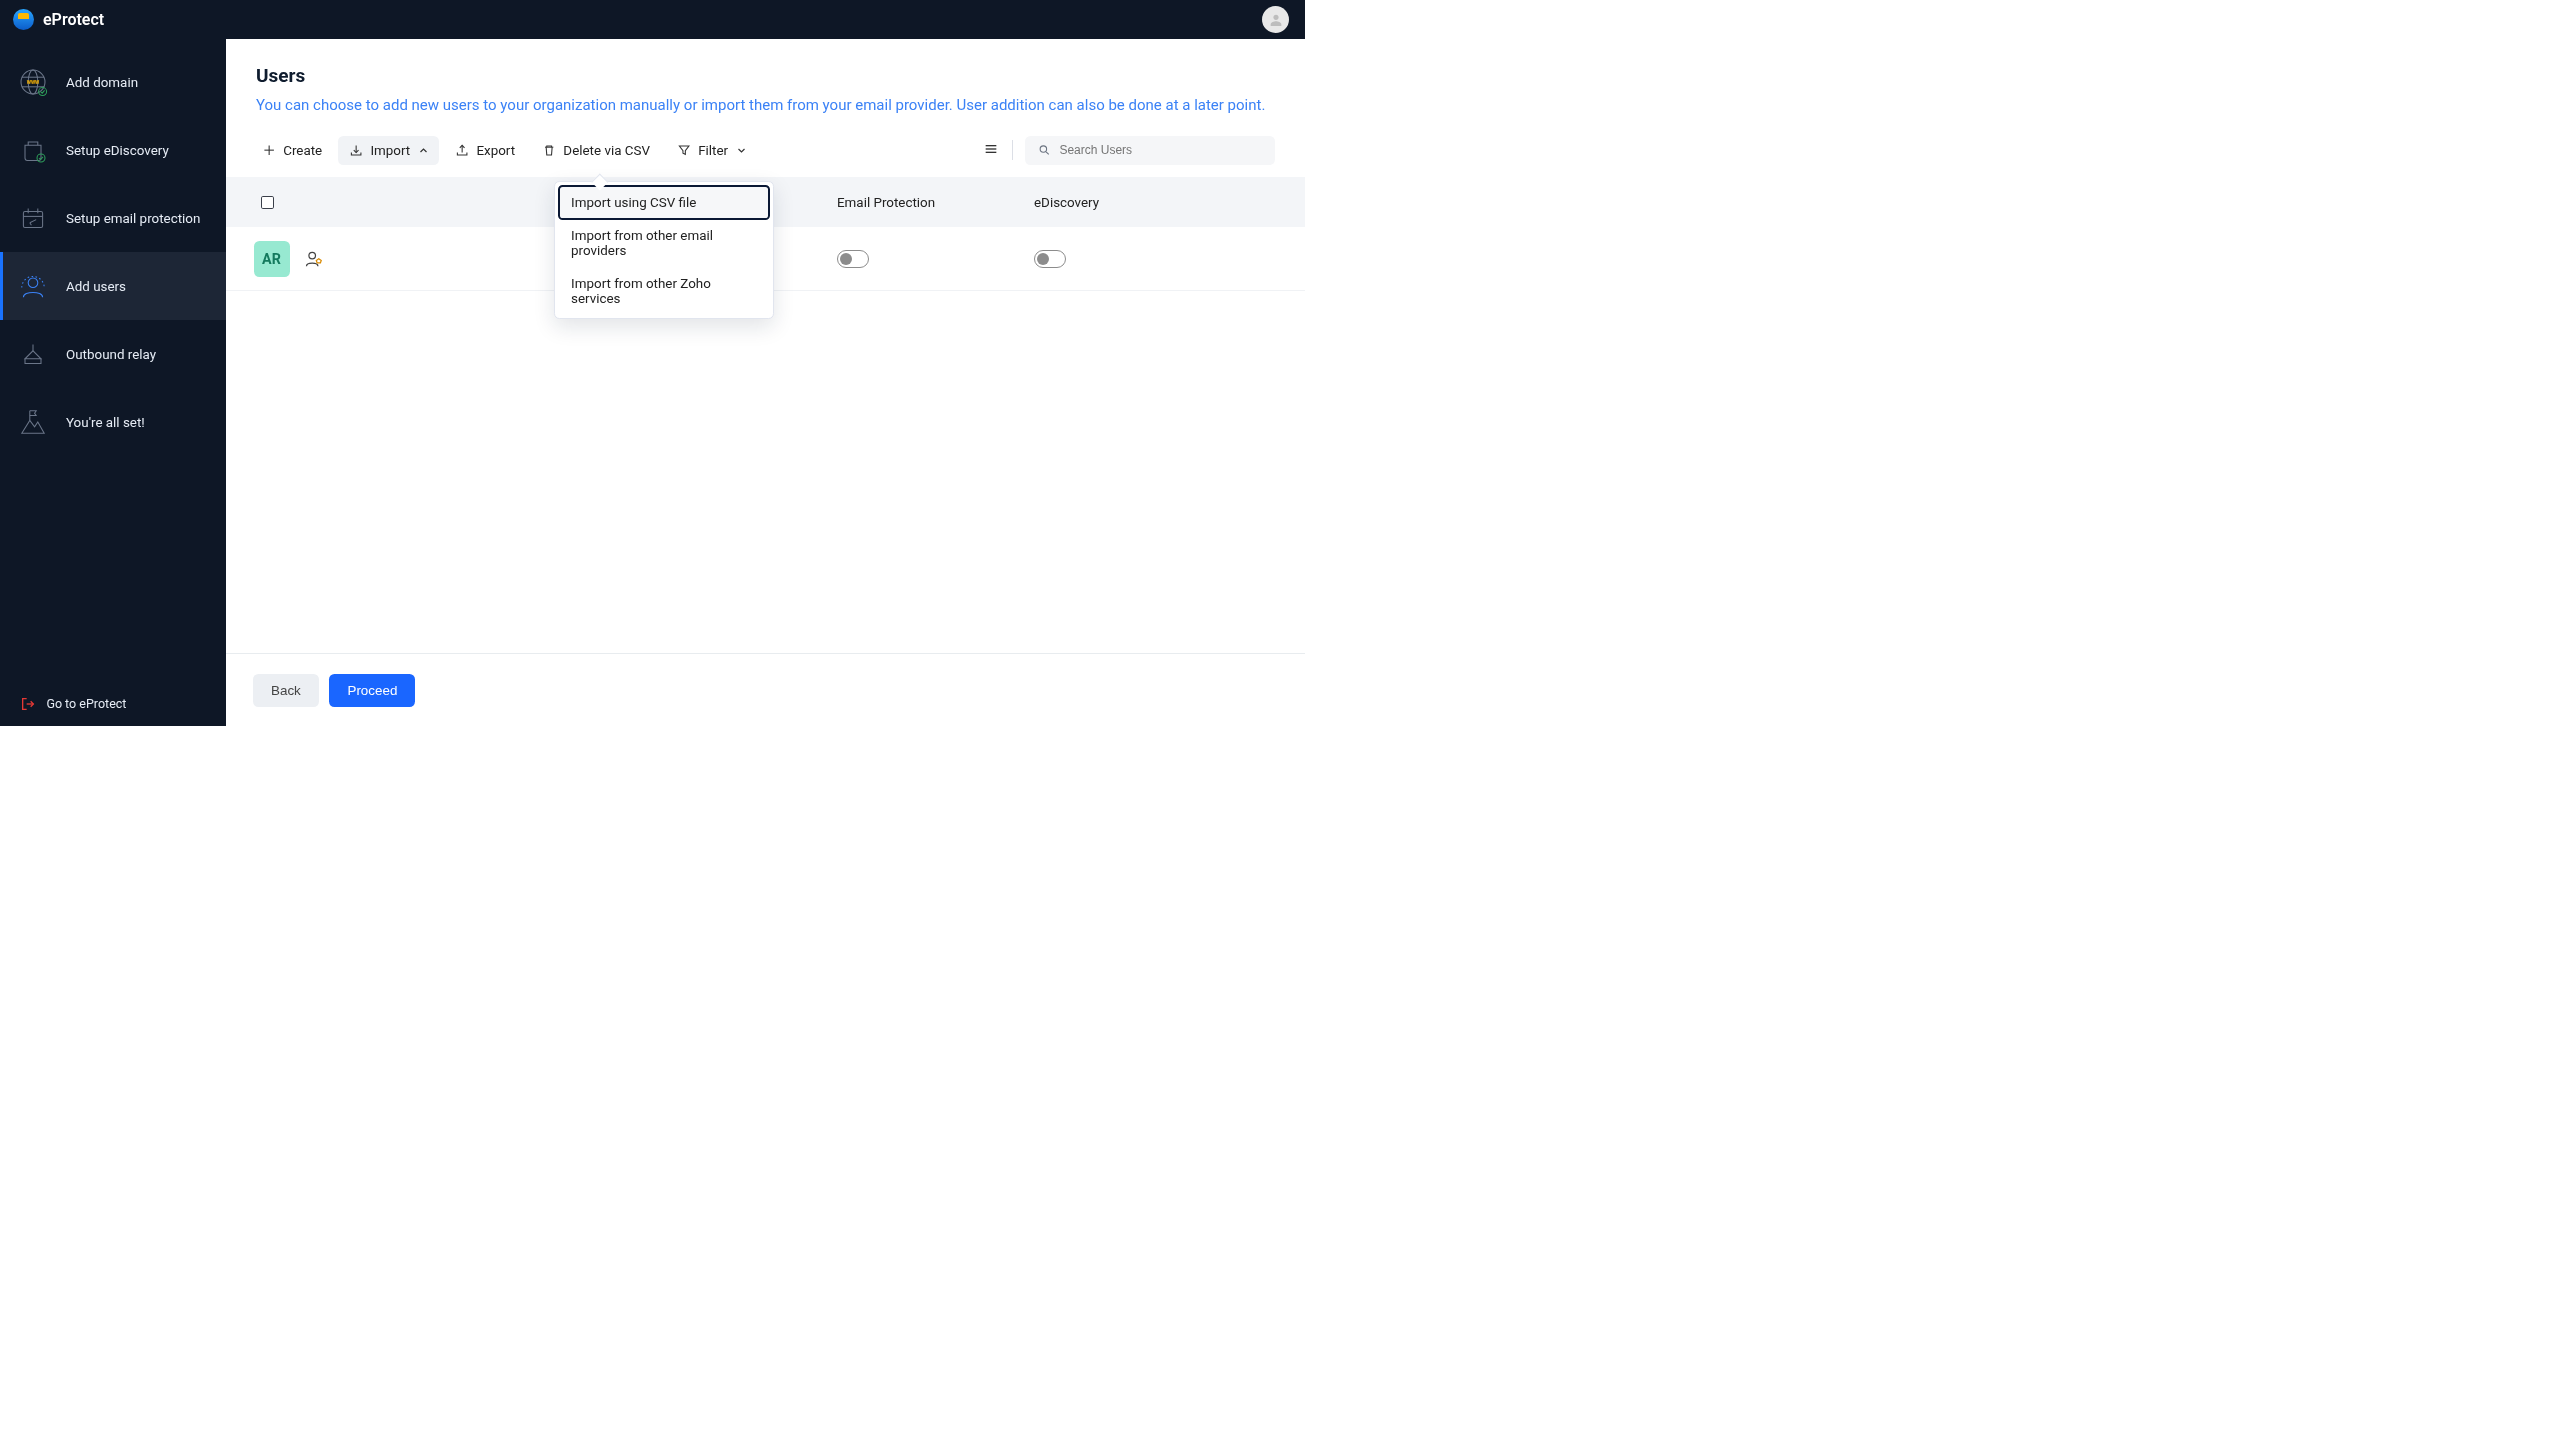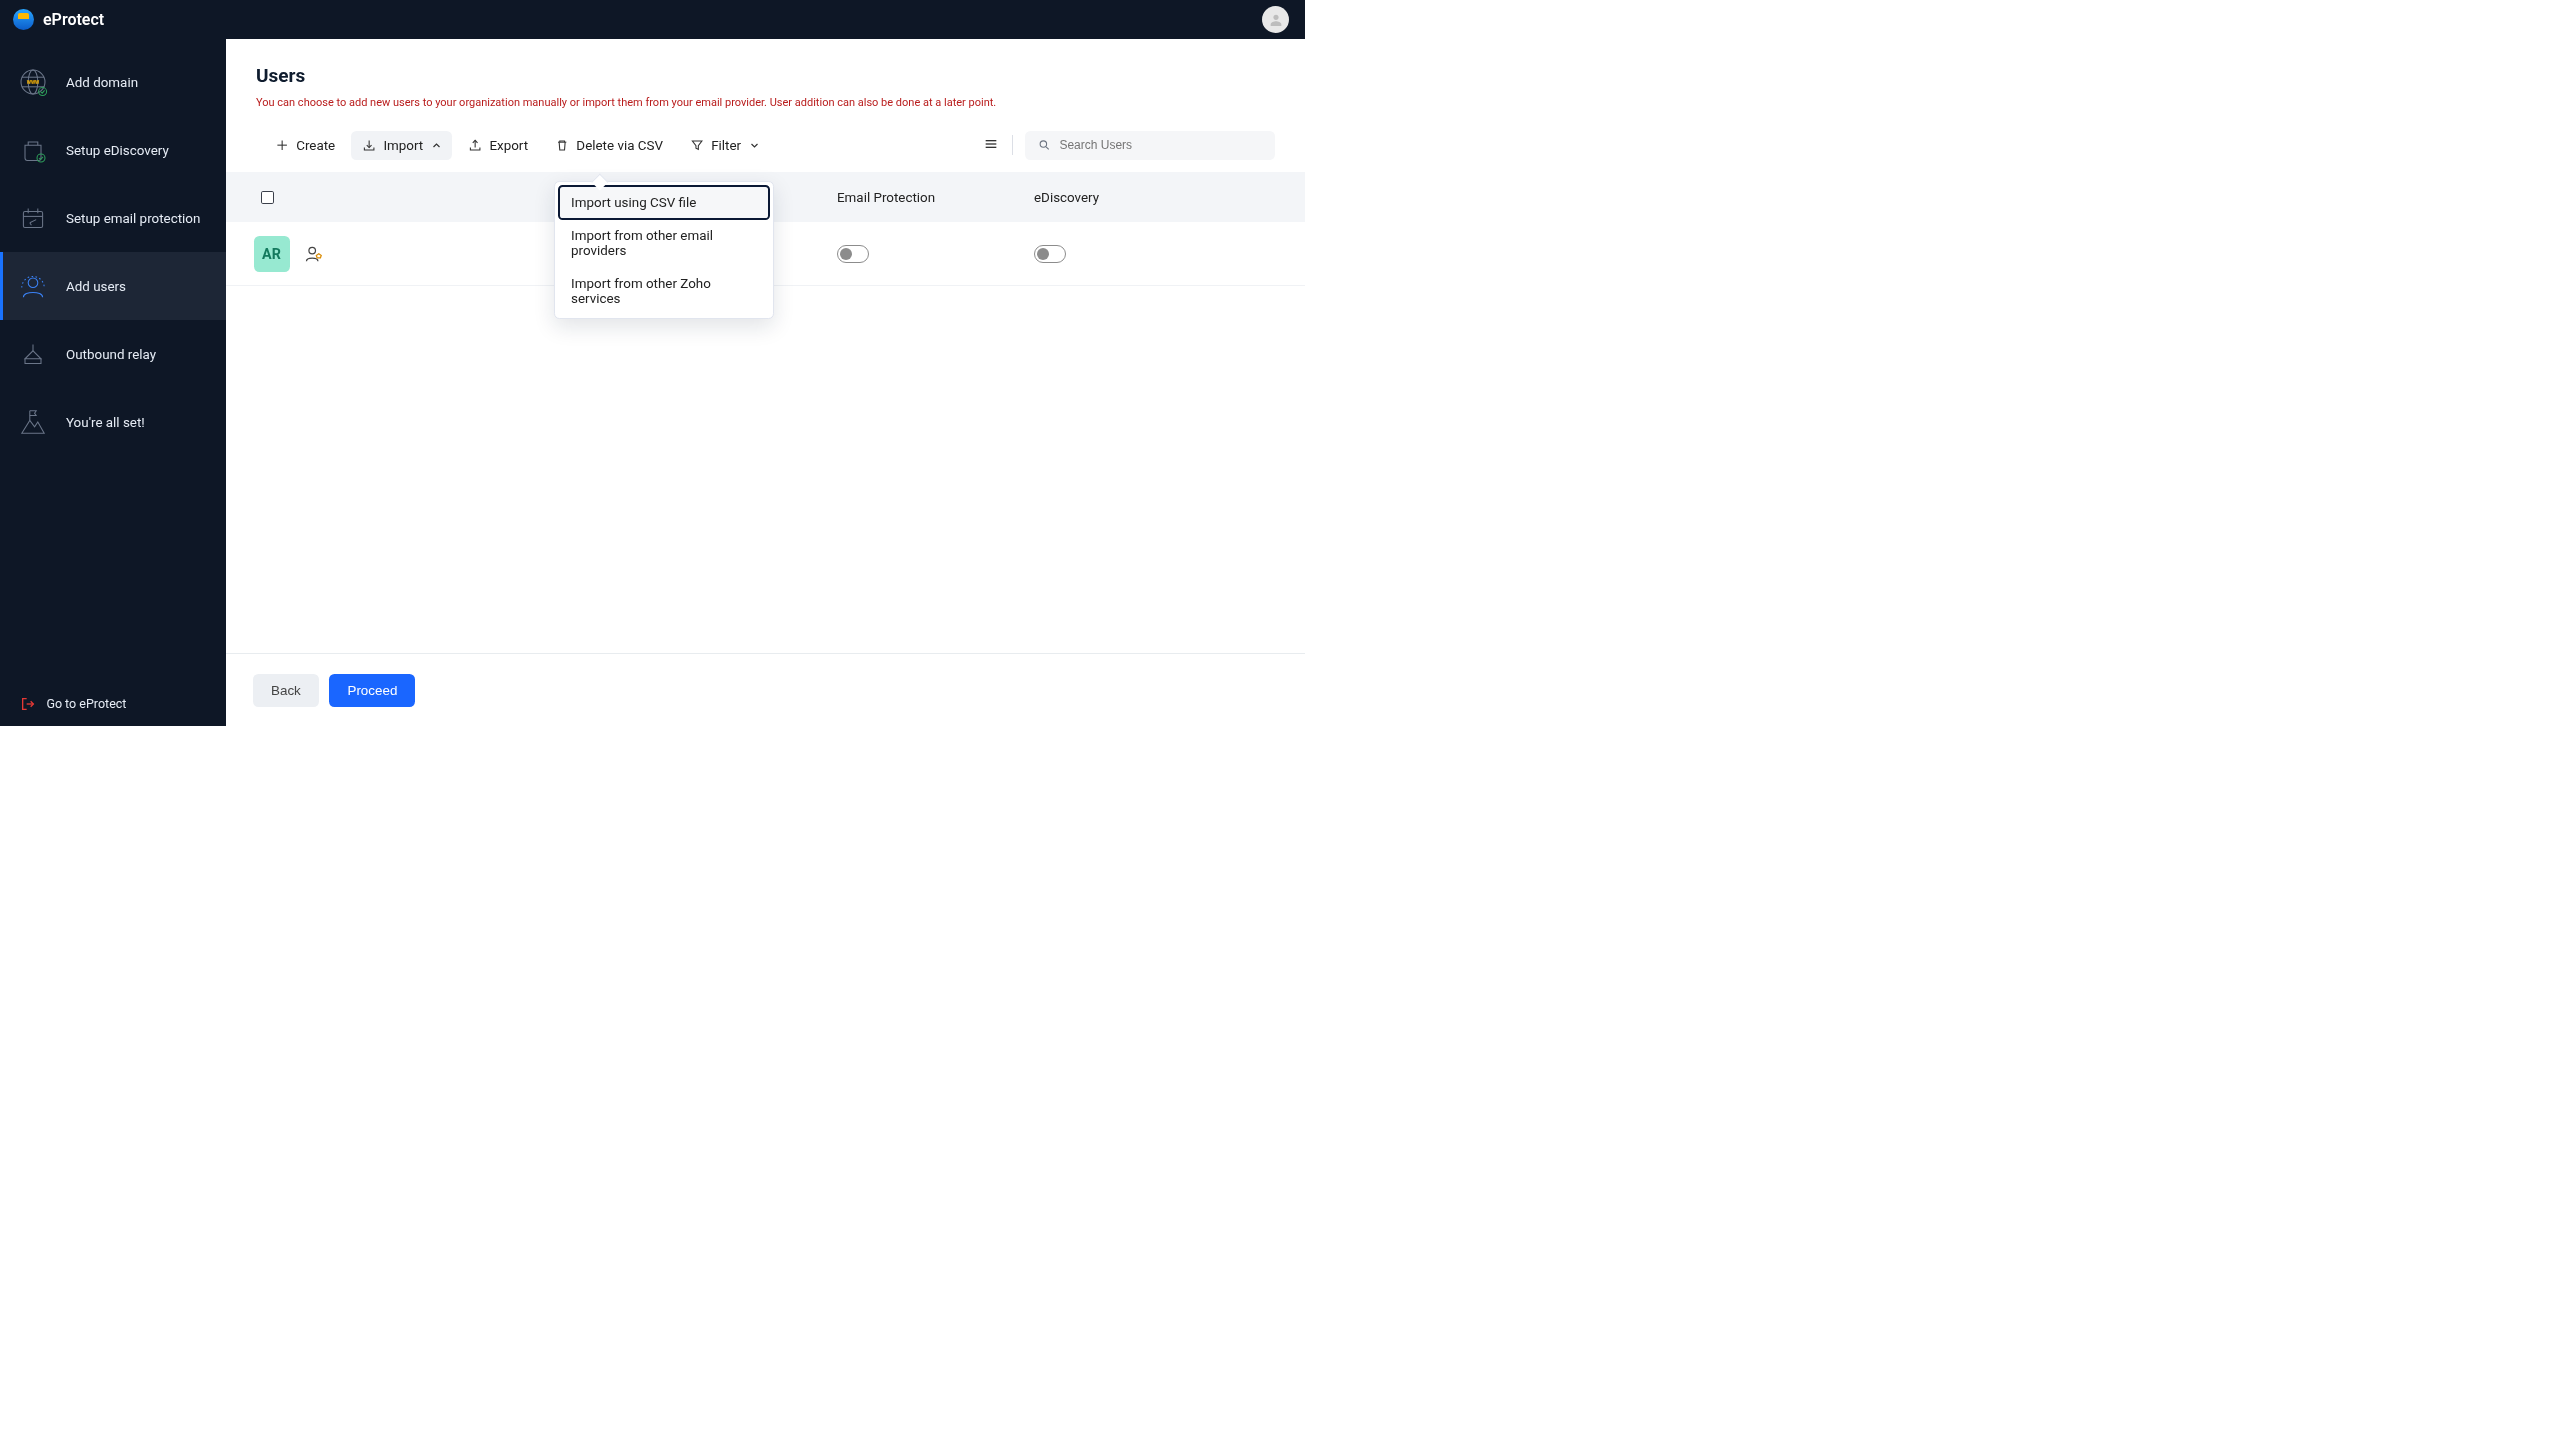--- a/index.html
+++ b/index.html
@@ -28,24 +28,24 @@
     .nav-item.active::before { content: ""; position: absolute; left: 0; top: 0; bottom: 0; width: 2.7px; background: #1a73ff; }
     .nav-item.active .nicon svg { stroke: #3b82f6; }
     .sidebar-footer { height: 45px; display: flex; align-items: center; gap: 10.7px; padding: 0 19.7px; }
     .sidebar-footer svg { width: 16px; height: 16px; stroke: #e53935; fill: none; stroke-width: 2; }
     .sidebar-footer span { color: #e6ecf5; font-size: 12.5px; }
 
     
     .main { flex: 1; background: #fff; position: relative; display: flex; flex-direction: column; }
     .page-header { padding: 25px 30px 9px 30px; }
     .page-title { font-size: 19px; font-weight: 700; color: #0f1c2e; margin-bottom: 9px; }
-    .page-desc { font-size: 11px; color: #b91c1c; }
-
-    
-    .toolbar { display: flex; align-items: center; justify-content: space-between; padding: 12.5px 30px 12.5px 25px; margin-left: 13px; }
+    .page-desc { font-size: 15px; color: #3b82f6; }
+
+    
+    .toolbar { display: flex; align-items: center; justify-content: space-between; padding: 12.5px 30px 12.5px 25px; }
     .tb-left { display: flex; align-items: center; gap: 5.4px; }
     .tb-btn { display: flex; align-items: center; gap: 7.2px; padding: 7.2px 10.7px; border-radius: 5.4px; color: #222; cursor: pointer; font-size: 13.4px; }
     .tb-btn svg { width: 14.3px; height: 14.3px; stroke: #333; fill: none; stroke-width: 1.8; }
     .tb-btn.active-soft { background: #f1f3f6; }
     .tb-btn .chev { width: 9px; height: 9px; margin-left: 1.8px; }
     .tb-right { display: flex; align-items: center; gap: 12.5px; }
     .density-icon svg { width: 16px; height: 16px; stroke: #333; fill: none; stroke-width: 2; }
     .sep { width: 0.9px; height: 19.7px; background: #dcdfe6; }
     .search { display: flex; align-items: center; gap: 9px; background: #f5f6f8; border-radius: 5.4px; padding: 7.2px 12.5px; width: 250px; }
     .search svg { width: 14.3px; height: 14.3px; stroke: #6b7380; fill: none; stroke-width: 2; }

